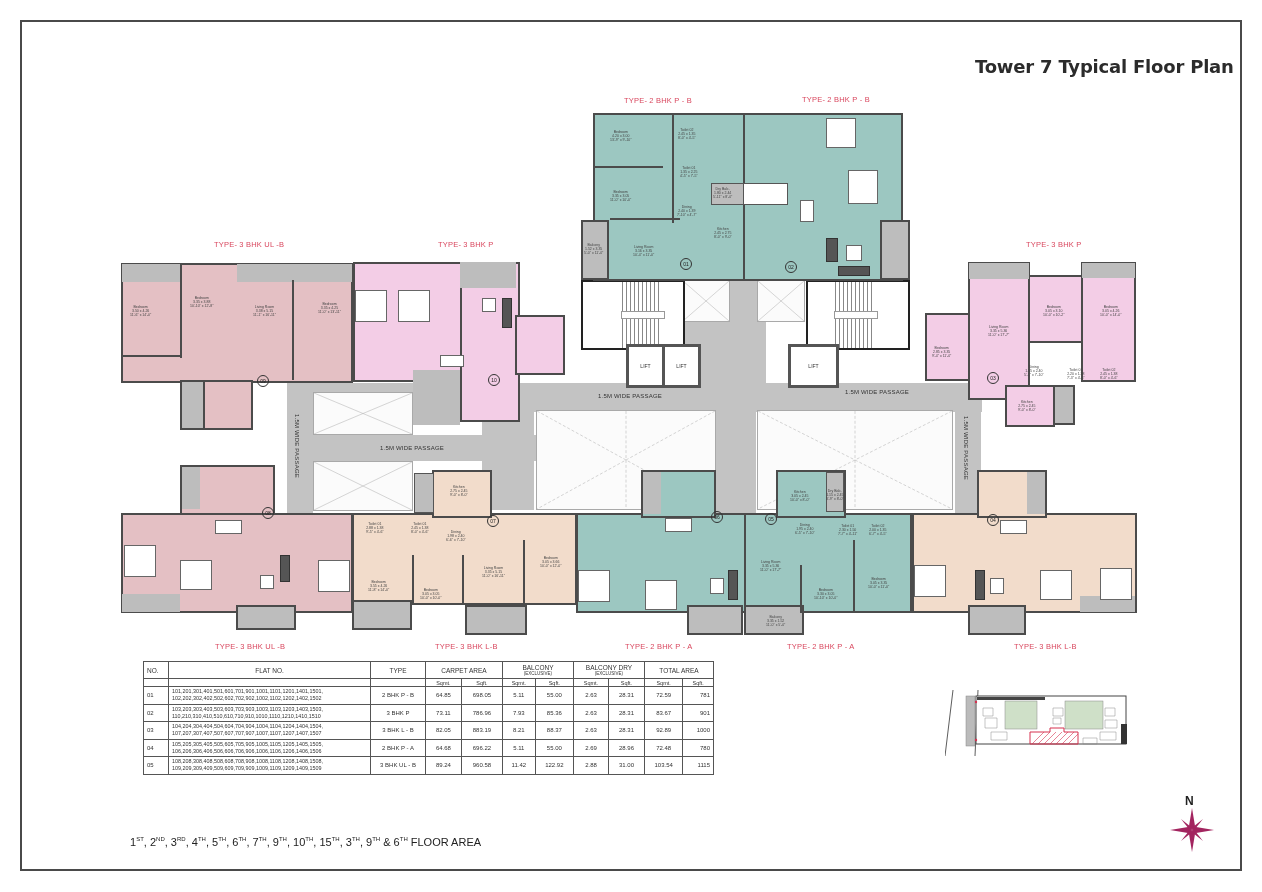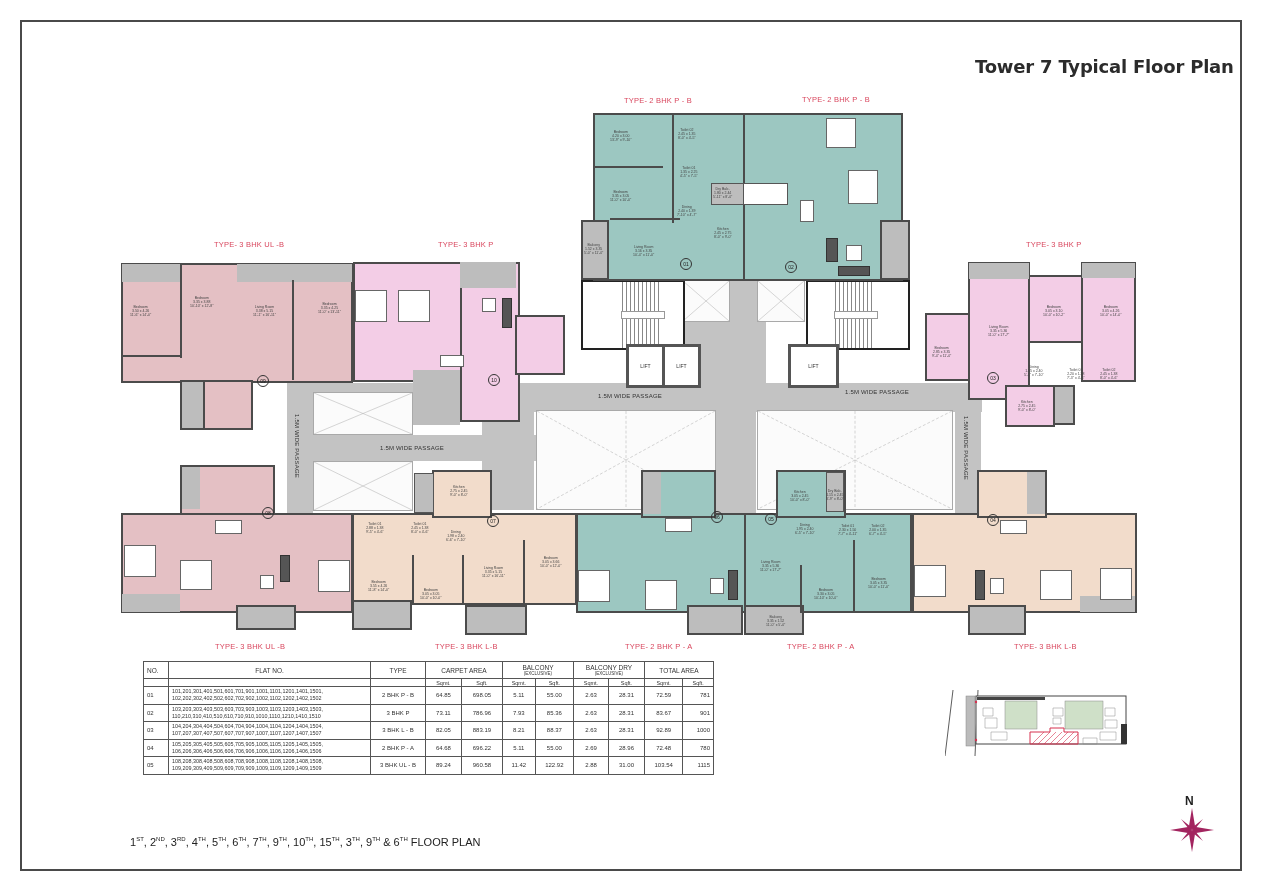--- a/index.html
+++ b/index.html
@@ -505,21 +505,21 @@
   <span>4</span><sup>TH</sup>,
   <span>5</span><sup>TH</sup>,
   <span>6</span><sup>TH</sup>,
   <span>7</span><sup>TH</sup>,
   <span>9</span><sup>TH</sup>,
   <span>10</span><sup>TH</sup>,
   <span>15</span><sup>TH</sup>,
   <span>3</span><sup>TH</sup>,
   <span>9</span><sup>TH</sup> &amp;
   <span>6</span><sup>TH</sup>
-  <span>FLOOR PLAN</span>
+  <span>FLOOR AREA</span>
 </div>
 
 <div class="keyplan">
   <svg width="184" height="68" viewBox="0 0 184 68">
     <line x1="8" y1="2" x2="0" y2="68" stroke="#333" stroke-width="0.8"></line>
     <line x1="33" y1="2" x2="30" y2="68" stroke="#333" stroke-width="0.8"></line>
     <rect x="21" y="8" width="9" height="50" fill="#bbb" stroke="#888" stroke-width="0.5"></rect>
     <rect x="31" y="8" width="150" height="48" fill="#fff" stroke="#444" stroke-width="1"></rect>
     <rect x="32" y="9" width="68" height="3" fill="#444"></rect>
     <rect x="176" y="36" width="6" height="20" fill="#333"></rect>

